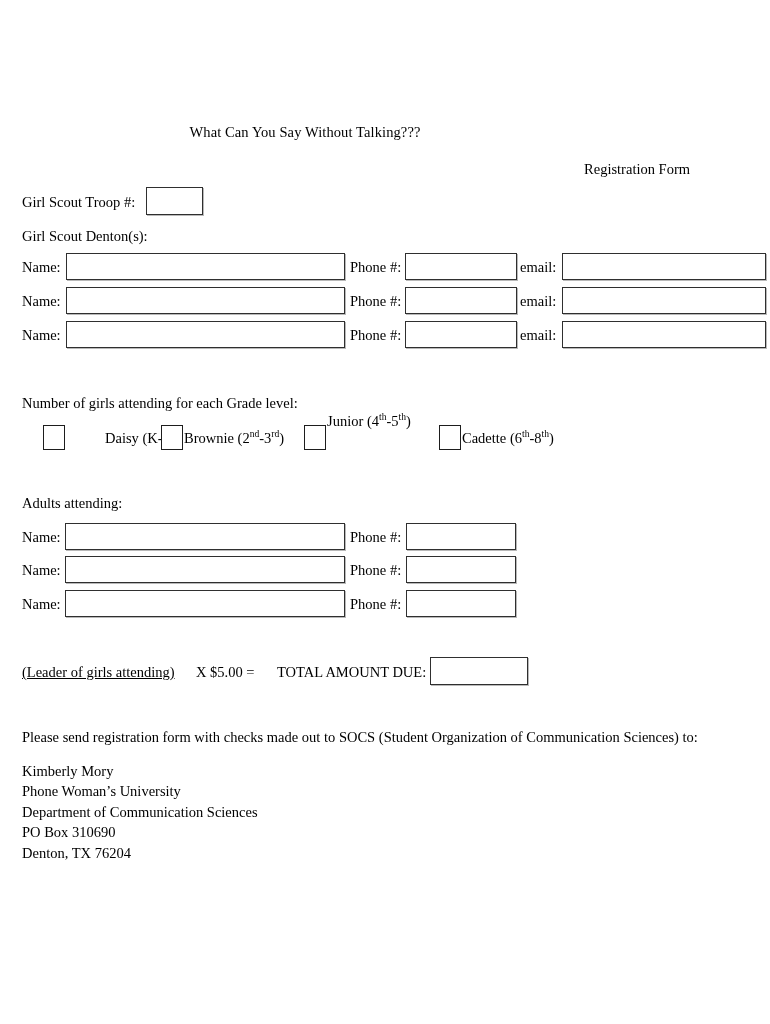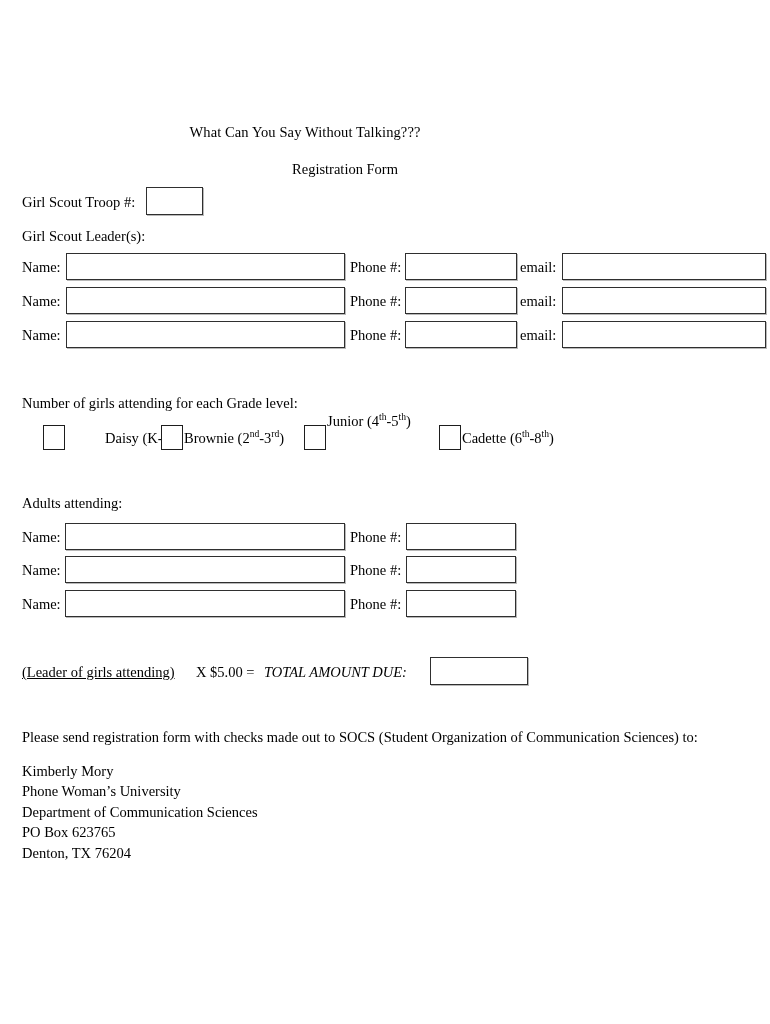--- a/index.html
+++ b/index.html
@@ -30,21 +30,21 @@
     left: 0; top: 124px;
     width: 610px;
     text-align: center;
     font-size: 14.5px;
     letter-spacing: 0.1px;
   }
   .subtitle {
     position: absolute;
     left: 0; top: 161px;
     width: 690px;
-    text-align: center;
+    text-align: right;
     font-size: 14.5px;
   }
 
   
   .txt {
     position: absolute;
     white-space: nowrap;
     line-height: 1;
   }
 
@@ -77,21 +77,21 @@
 <body>
 
 <div class="page">
 
   <div class="title">What Can You Say Without Talking???</div>
   <div class="subtitle">Registration Form</div>
 
   <div class="txt" style="left:22px; top:195px;">Girl Scout Troop #:</div>
   <div class="box" style="left:146px; top:187px; width:57px; height:28px;"></div>
 
-  <div class="txt" style="left:22px; top:229px;">Girl Scout Leader(s):</div>
+  <div class="txt" style="left:22px; top:229px;">Girl Scout Denton(s):</div>
 
   <div class="txt" style="left:22px; top:260px;">Name:</div>
   <div class="box" style="left:66px; top:253px; width:279px; height:27px;"></div>
   <div class="txt" style="left:350px; top:260px;">Phone #:</div>
   <div class="box" style="left:405px; top:253px; width:112px; height:27px;"></div>
   <div class="txt" style="left:520px; top:260px;">email:</div>
   <div class="box" style="left:562px; top:253px; width:204px; height:27px;"></div>
 
   <div class="txt" style="left:22px; top:294px;">Name:</div>
   <div class="box" style="left:66px; top:287px; width:279px; height:27px;"></div>
@@ -133,24 +133,24 @@
   <div class="txt" style="left:350px; top:563px;">Phone #:</div>
   <div class="box" style="left:406px; top:556px; width:110px; height:27px;"></div>
 
   <div class="txt" style="left:22px; top:597px;">Name:</div>
   <div class="box" style="left:65px; top:590px; width:280px; height:27px;"></div>
   <div class="txt" style="left:350px; top:597px;">Phone #:</div>
   <div class="box" style="left:406px; top:590px; width:110px; height:27px;"></div>
 
   <div class="txt underlined" style="left:22px; top:665px;">(Leader of girls attending)</div>
   <div class="txt" style="left:196px; top:665px;">X  $5.00 =</div>
-  <div class="txt" style="left:264px; top:665px;font-style:italic;">TOTAL AMOUNT DUE:</div>
+  <div class="txt" style="left:277px; top:665px;">TOTAL AMOUNT DUE:</div>
   <div class="box" style="left:430px; top:657px; width:98px; height:28px;"></div>
 
   <div class="txt" style="left:22px; top:730px;">Please send registration form with checks made out to SOCS (Student Organization of Communication Sciences) to:</div>
 
   <div class="addr-line" style="left:22px; top:764px;">Kimberly Mory</div>
   <div class="addr-line" style="left:22px; top:784px;">Phone Woman’s University</div>
   <div class="addr-line" style="left:22px; top:805px;">Department of Communication Sciences</div>
-  <div class="addr-line" style="left:22px; top:825px;">PO Box 623765</div>
+  <div class="addr-line" style="left:22px; top:825px;">PO Box 310690</div>
   <div class="addr-line" style="left:22px; top:846px;">Denton, TX 76204</div>
 
 </div>
 
 </body></html>

